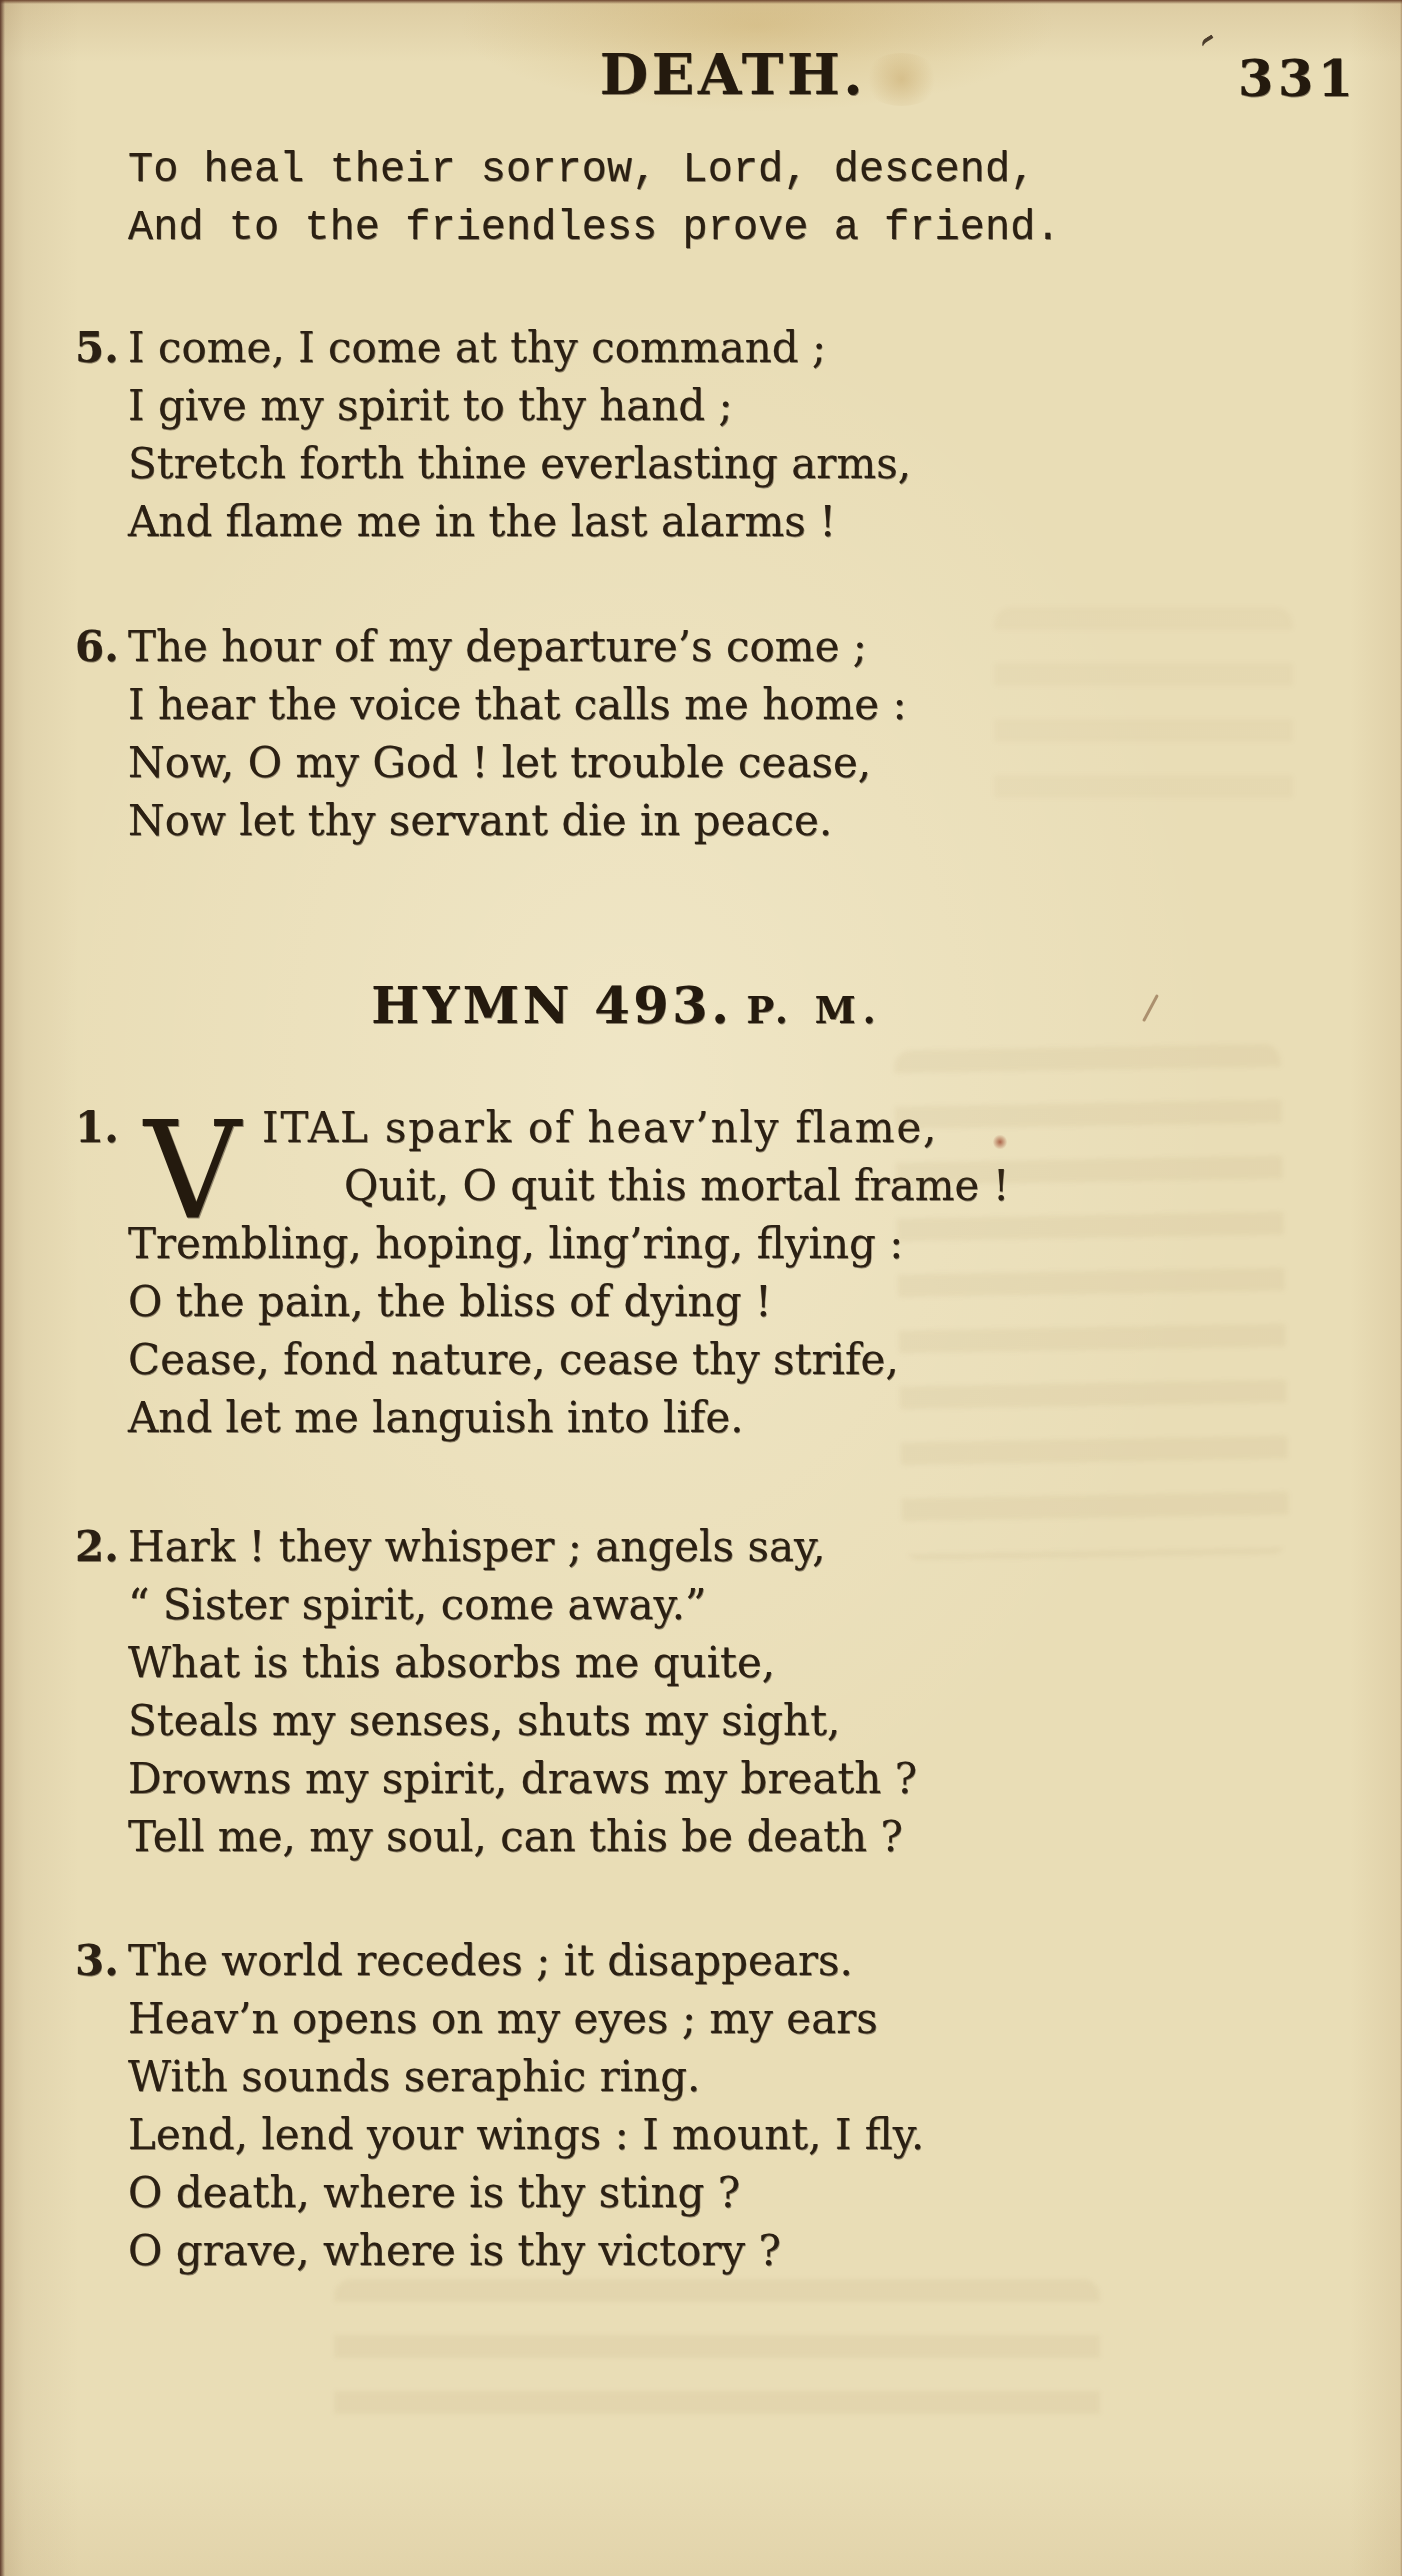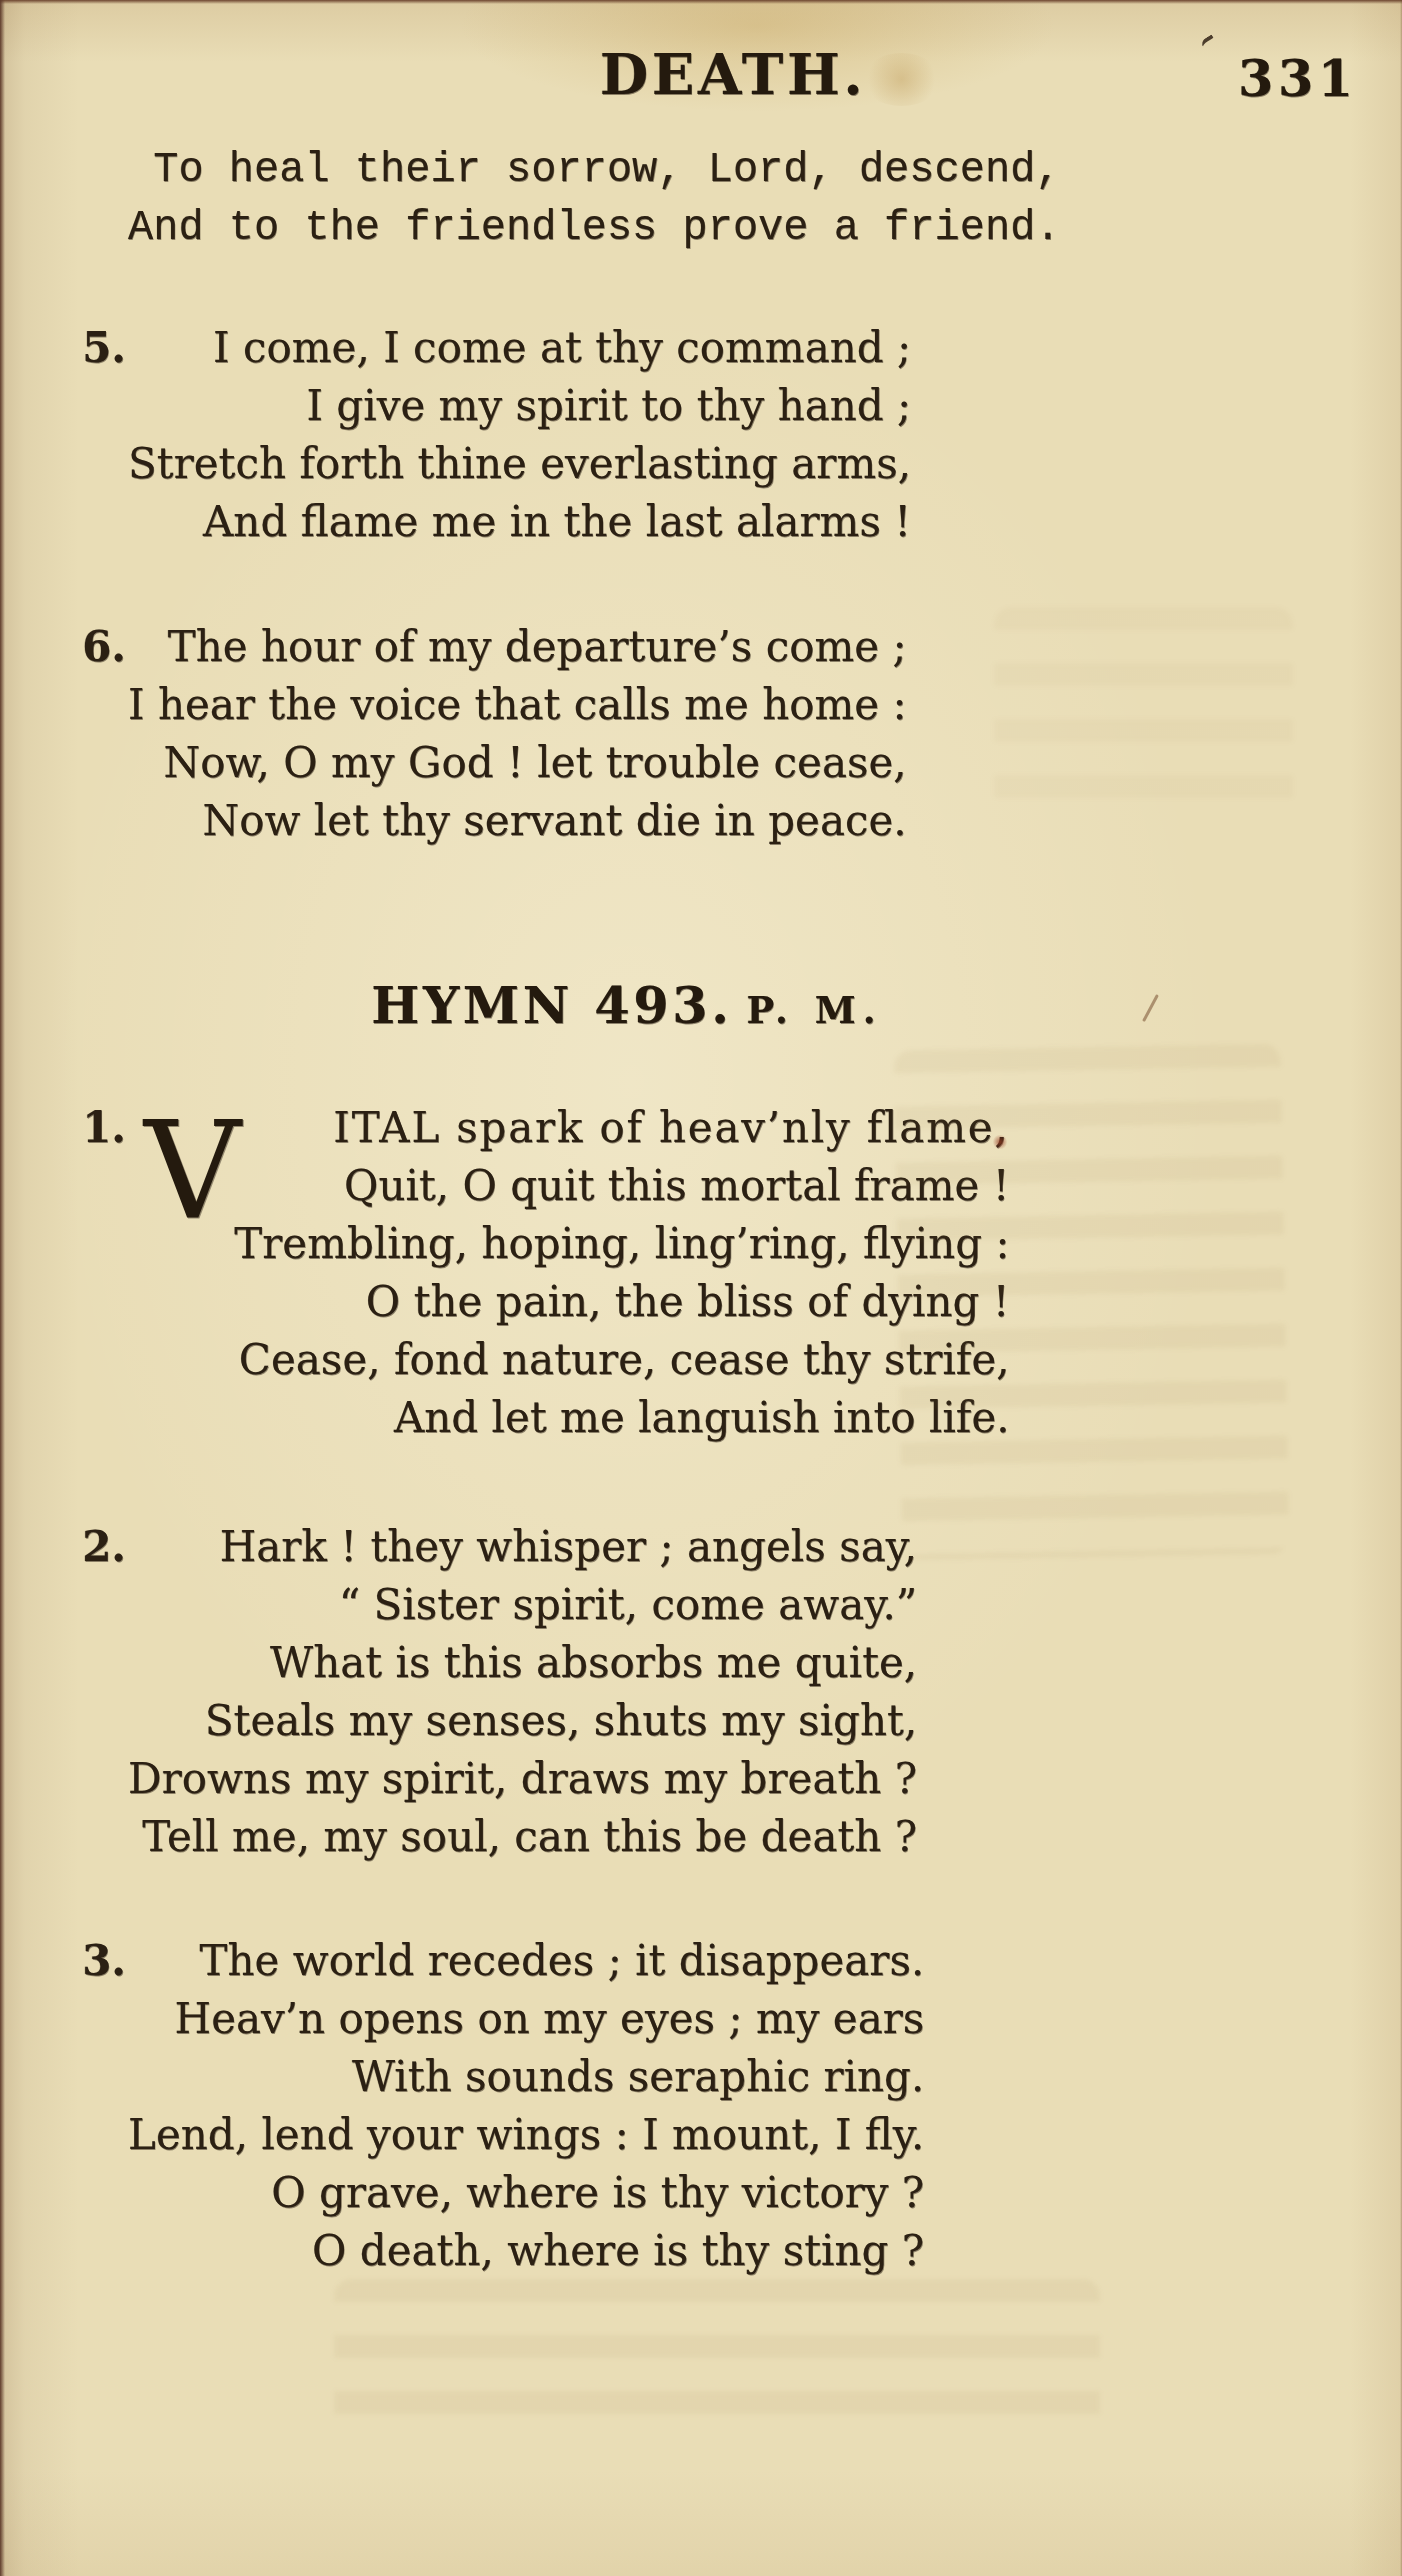--- a/index.html
+++ b/index.html
@@ -17,21 +17,21 @@
       #e9ddb6;
     overflow:hidden;
     font-family:"DejaVu Serif","Liberation Serif",serif;
     color:#2b2013;
   }
   
   .edge-top{position:absolute;left:0;top:0;width:100%;height:3.5px;background:linear-gradient(180deg,#6e4630,rgba(110,70,48,0));}
   .edge-left{position:absolute;left:0;top:0;width:5.3px;height:100%;background:linear-gradient(90deg,#5f3c2c,rgba(95,60,44,0));}
   .edge-right{position:absolute;right:0;top:0;width:3.5px;height:100%;background:linear-gradient(270deg,rgba(110,70,45,0.55),rgba(110,70,45,0));}
 
-  .ink{text-shadow:0.6px 0.7px 0 rgba(43,32,19,0.50), -0.3px 0 0 rgba(43,32,19,0.30);text-align:right;}
+  .ink{text-shadow:0.6px 0.7px 0 rgba(43,32,19,0.50), -0.3px 0 0 rgba(43,32,19,0.30);}
 
   .running-title{
     position:absolute;top:41px;left:733px;transform:translateX(-50%);
     font-size:56px;font-weight:bold;letter-spacing:3.5px;white-space:nowrap;color:#241a0e;
   }
   .page-number{
     position:absolute;top:48px;left:1230px;
     font-size:51px;font-weight:bold;letter-spacing:4.4px;color:#241a0e;margin-left:8px;
   }
   .stray-mark{
@@ -152,22 +152,22 @@
     </div>
   </div>
 
   <div class="stanza ink" id="stanza-v3">
     <span class="num">3.</span>
     <div class="lines">
       <div class="line">The world recedes ; it disappears.</div>
       <div class="line">Heav’n opens on my eyes ; my ears</div>
       <div class="line">With sounds seraphic ring.</div>
       <div class="line">Lend, lend your wings : I mount, I fly.</div>
+      <div class="line">O death, where is thy sting ?</div>
       <div class="line">O grave, where is thy victory ?</div>
-      <div class="line">O death, where is thy sting ?</div>
     </div>
   </div>
 
   <div class="bleed" id="bleed-1"></div>
   <div class="bleed" id="bleed-2"></div>
   <div class="bleed" id="bleed-3"></div>
   <div class="stain-dot" id="stain-rust"></div>
   <div class="stain-dot" id="stain-top"></div>
   <div id="scratch"></div>
 </div>

